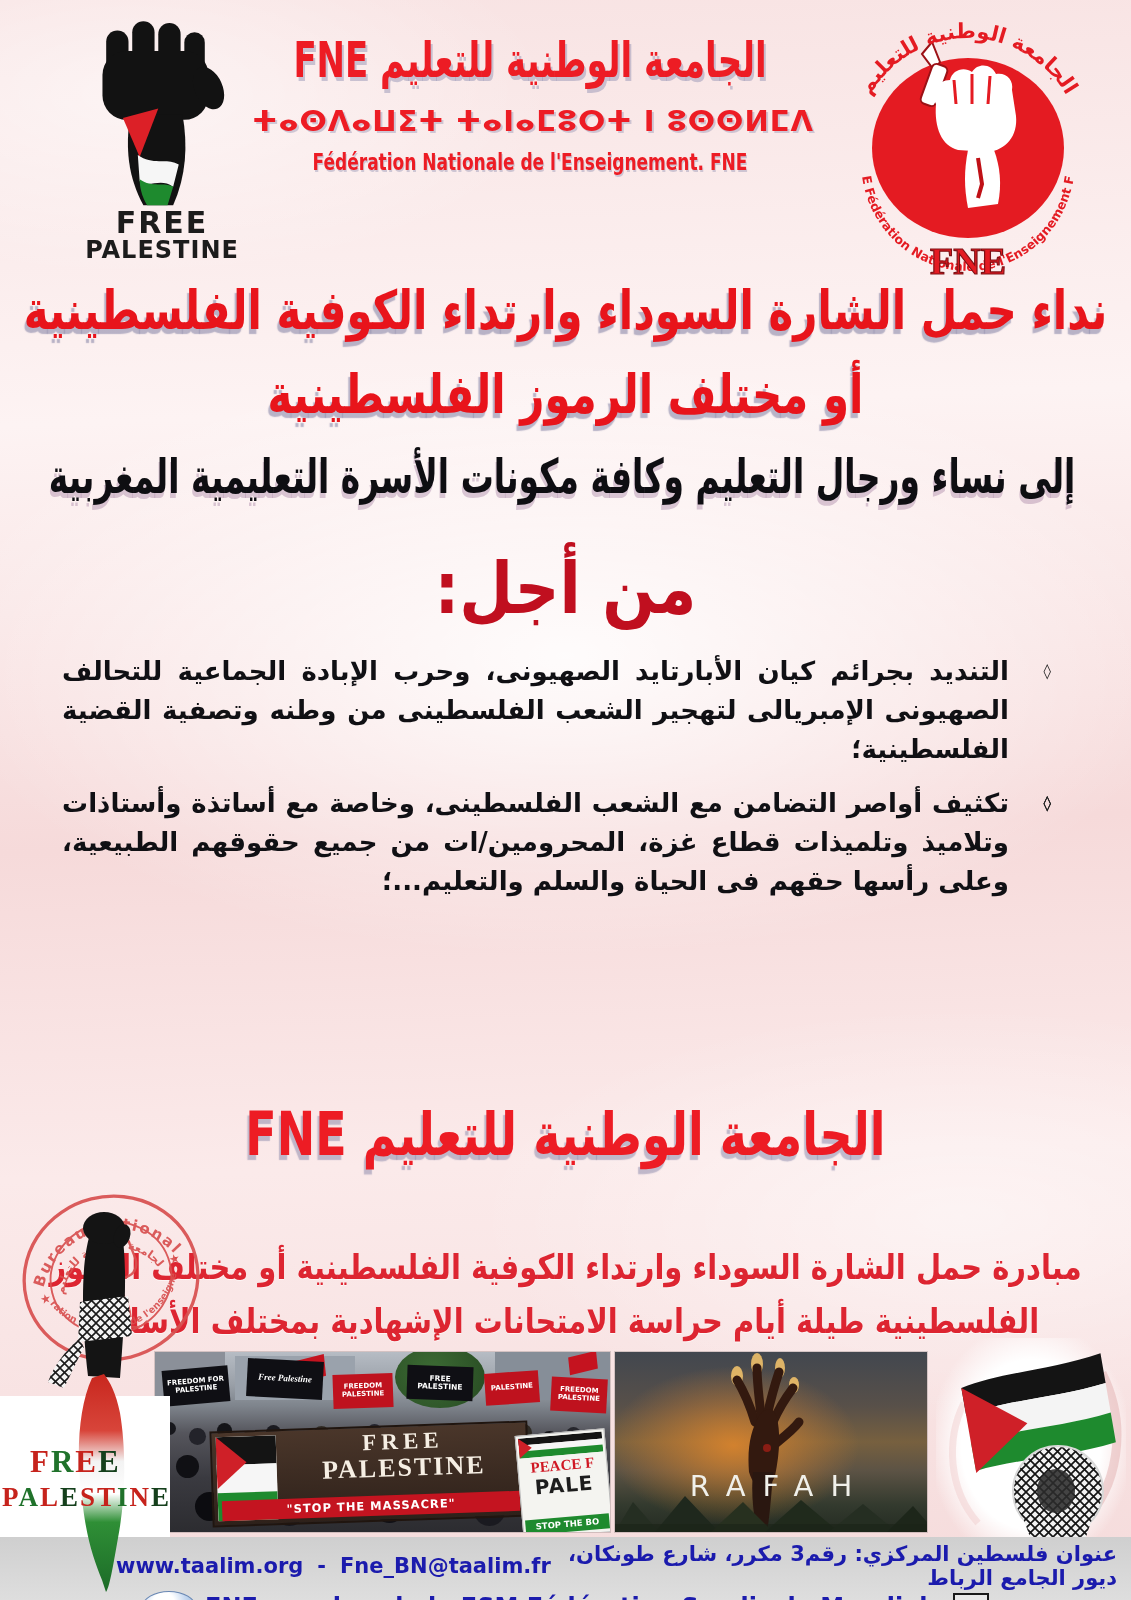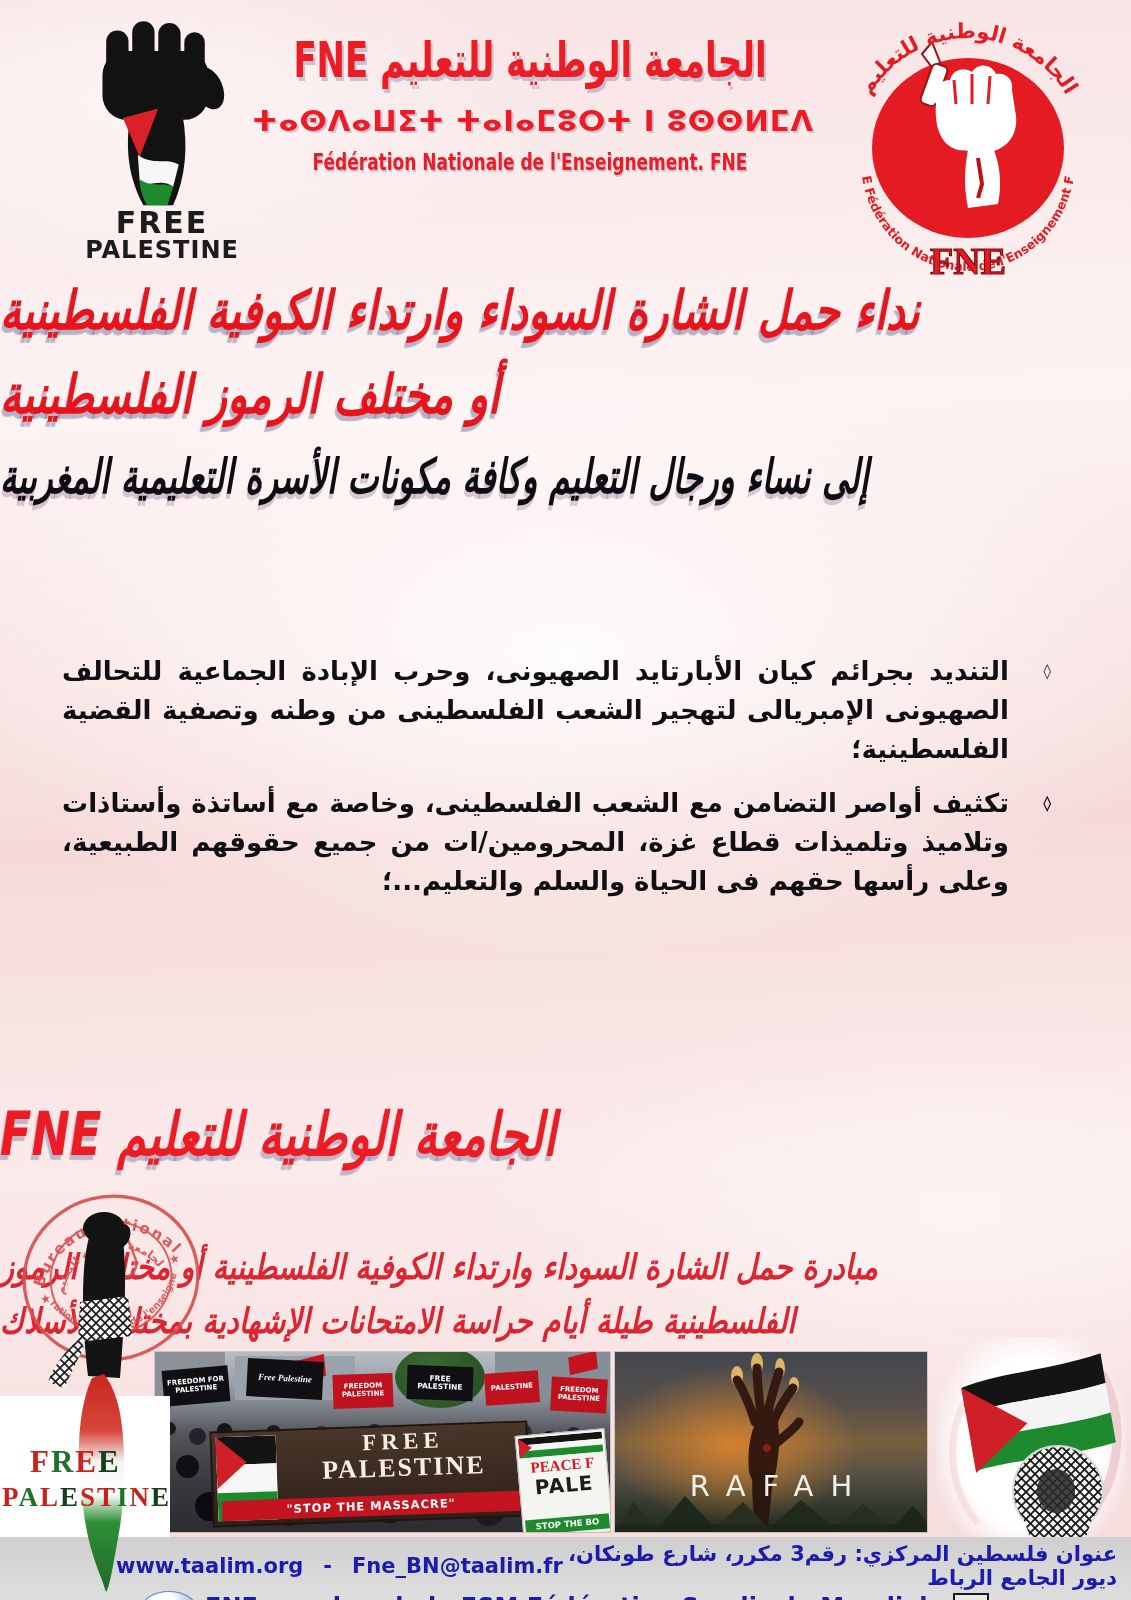--- a/index.html
+++ b/index.html
@@ -6,21 +6,21 @@
   .poster{
     position:relative;width:1131px;height:1600px;overflow:hidden;
     font-family:"DejaVu Sans",sans-serif;
     background:
       radial-gradient(ellipse 900px 430px at 50% 41%, rgba(255,255,255,.88), rgba(255,255,255,0) 70%),
       radial-gradient(ellipse 600px 260px at 12% 6%, rgba(255,255,255,.55), rgba(255,255,255,0) 70%),
       radial-gradient(ellipse 700px 300px at 85% 76%, rgba(255,255,255,.5), rgba(255,255,255,0) 70%),
       linear-gradient(178deg,#f8e3e3 0%,#fdf3f3 26%,#f6dada 52%,#fbeaea 72%,#f5dbdb 100%);
   }
   .abs{position:absolute;}
-  .center{text-align:left;font-style:italic;}
+  .center{text-align:center;}
   .tall{display:inline-block;transform:scaleY(1.28);transform-origin:50% 20%;}
   .nowrap{white-space:nowrap;}
 
   
   .fp-logo{left:62px;top:10px;width:200px;text-align:center;}
   .fp-logo .word1{font-size:30px;font-weight:bold;color:#1c1c1c;letter-spacing:2px;line-height:1.0;margin-top:-6px;}
   .fp-logo .word2{font-size:24px;font-weight:bold;color:#1c1c1c;letter-spacing:1px;line-height:1.05;}
   .hdr-title{left:252px;top:34px;width:556px;text-align:center;color:#ed1c24;}
   .hdr-title .t1{font-size:34px;font-weight:bold;white-space:nowrap;text-shadow:2px 3px 0 rgba(140,140,175,.45);}
   .hdr-title .t1 .tall{transform:scaleY(1.45);}
@@ -117,21 +117,21 @@
     font-size:29px;letter-spacing:17px;text-indent:17px;z-index:3;margin-top:21px;}
 
   
   .flagart{left:936px;top:1338px;width:190px;height:222px;
     background:radial-gradient(ellipse at 50% 48%, #ffffff 52%, rgba(255,255,255,0) 76%);}
 
   
   .footer{left:0;top:1537px;width:1131px;height:63px;background:linear-gradient(#cfcfcf,#dedede);z-index:5;}
   .f1{display:flex;align-items:center;justify-content:space-between;padding:5px 14px 0 116px;
     color:#1b1bad;font-weight:bold;font-size:21px;}
-  .f1 .web-group{display:flex;align-items:center;gap:20px;}
+  .f1 .web-group{display:flex;align-items:center;gap:14px;}
   .f1 .address{direction:rtl;font-size:21px;}
   .f2{display:flex;align-items:center;justify-content:center;gap:9px;margin-top:1px;
     color:#1b1bad;font-weight:bold;font-size:24px;}
   .fsm-logo{width:52px;height:30px;border-radius:50%;border:1px solid #6a88b4;
     background:radial-gradient(circle at 40% 38%, #ffffff 30%, #c3d6ef 62%, #92b2d8);
     display:flex;align-items:center;justify-content:center;color:#d01818;font-size:14px;font-style:italic;font-weight:bold;}
   .fise-logo{width:32px;height:24px;border:2px solid #1a1a1a;color:#1a1a1a;font-size:9px;font-weight:bold;
     display:flex;align-items:center;justify-content:center;background:#e9e9e9;}
 </style>
 </head>
@@ -188,20 +188,21 @@
     <text font-size="12.5" font-weight="bold" fill="#e41b22">
       <textPath href="#arcBot" startOffset="50%" text-anchor="middle">FNE Fédération Nationale de l'Enseignement FNE</textPath>
     </text>
     <text x="150" y="266" text-anchor="middle" font-family="Liberation Serif, serif" font-size="38" font-weight="bold" fill="#e41b22" stroke="#7c1014" stroke-width="1.2">FNE</text>
   </svg>
 
   <div class="abs headline1 center" dir="rtl"><span class="tall nowrap">نداء حمل الشارة السوداء وارتداء الكوفية الفلسطينية</span></div>
   <div class="abs headline2 center" dir="rtl"><span class="tall nowrap">أو مختلف الرموز الفلسطينية</span></div>
 
   <div class="abs audience center" dir="rtl"><span class="tall nowrap">إلى نساء ورجال التعليم وكافة مكونات الأسرة التعليمية المغربية</span></div>
+  <div class="abs purpose center" dir="rtl"><span class="tall">من أجل:</span></div>
 
   <div class="abs demands">
     <div class="demand">
       <span class="mark">◊</span>
       <span>التنديد بجرائم كيان الأبارتايد الصهيونى، وحرب الإبادة الجماعية للتحالف الصهيونى الإمبريالى لتهجير الشعب الفلسطينى من وطنه وتصفية القضية الفلسطينية؛</span>
     </div>
     <div class="demand">
       <span class="mark">◊</span>
     </div>
     <div class="demand">

